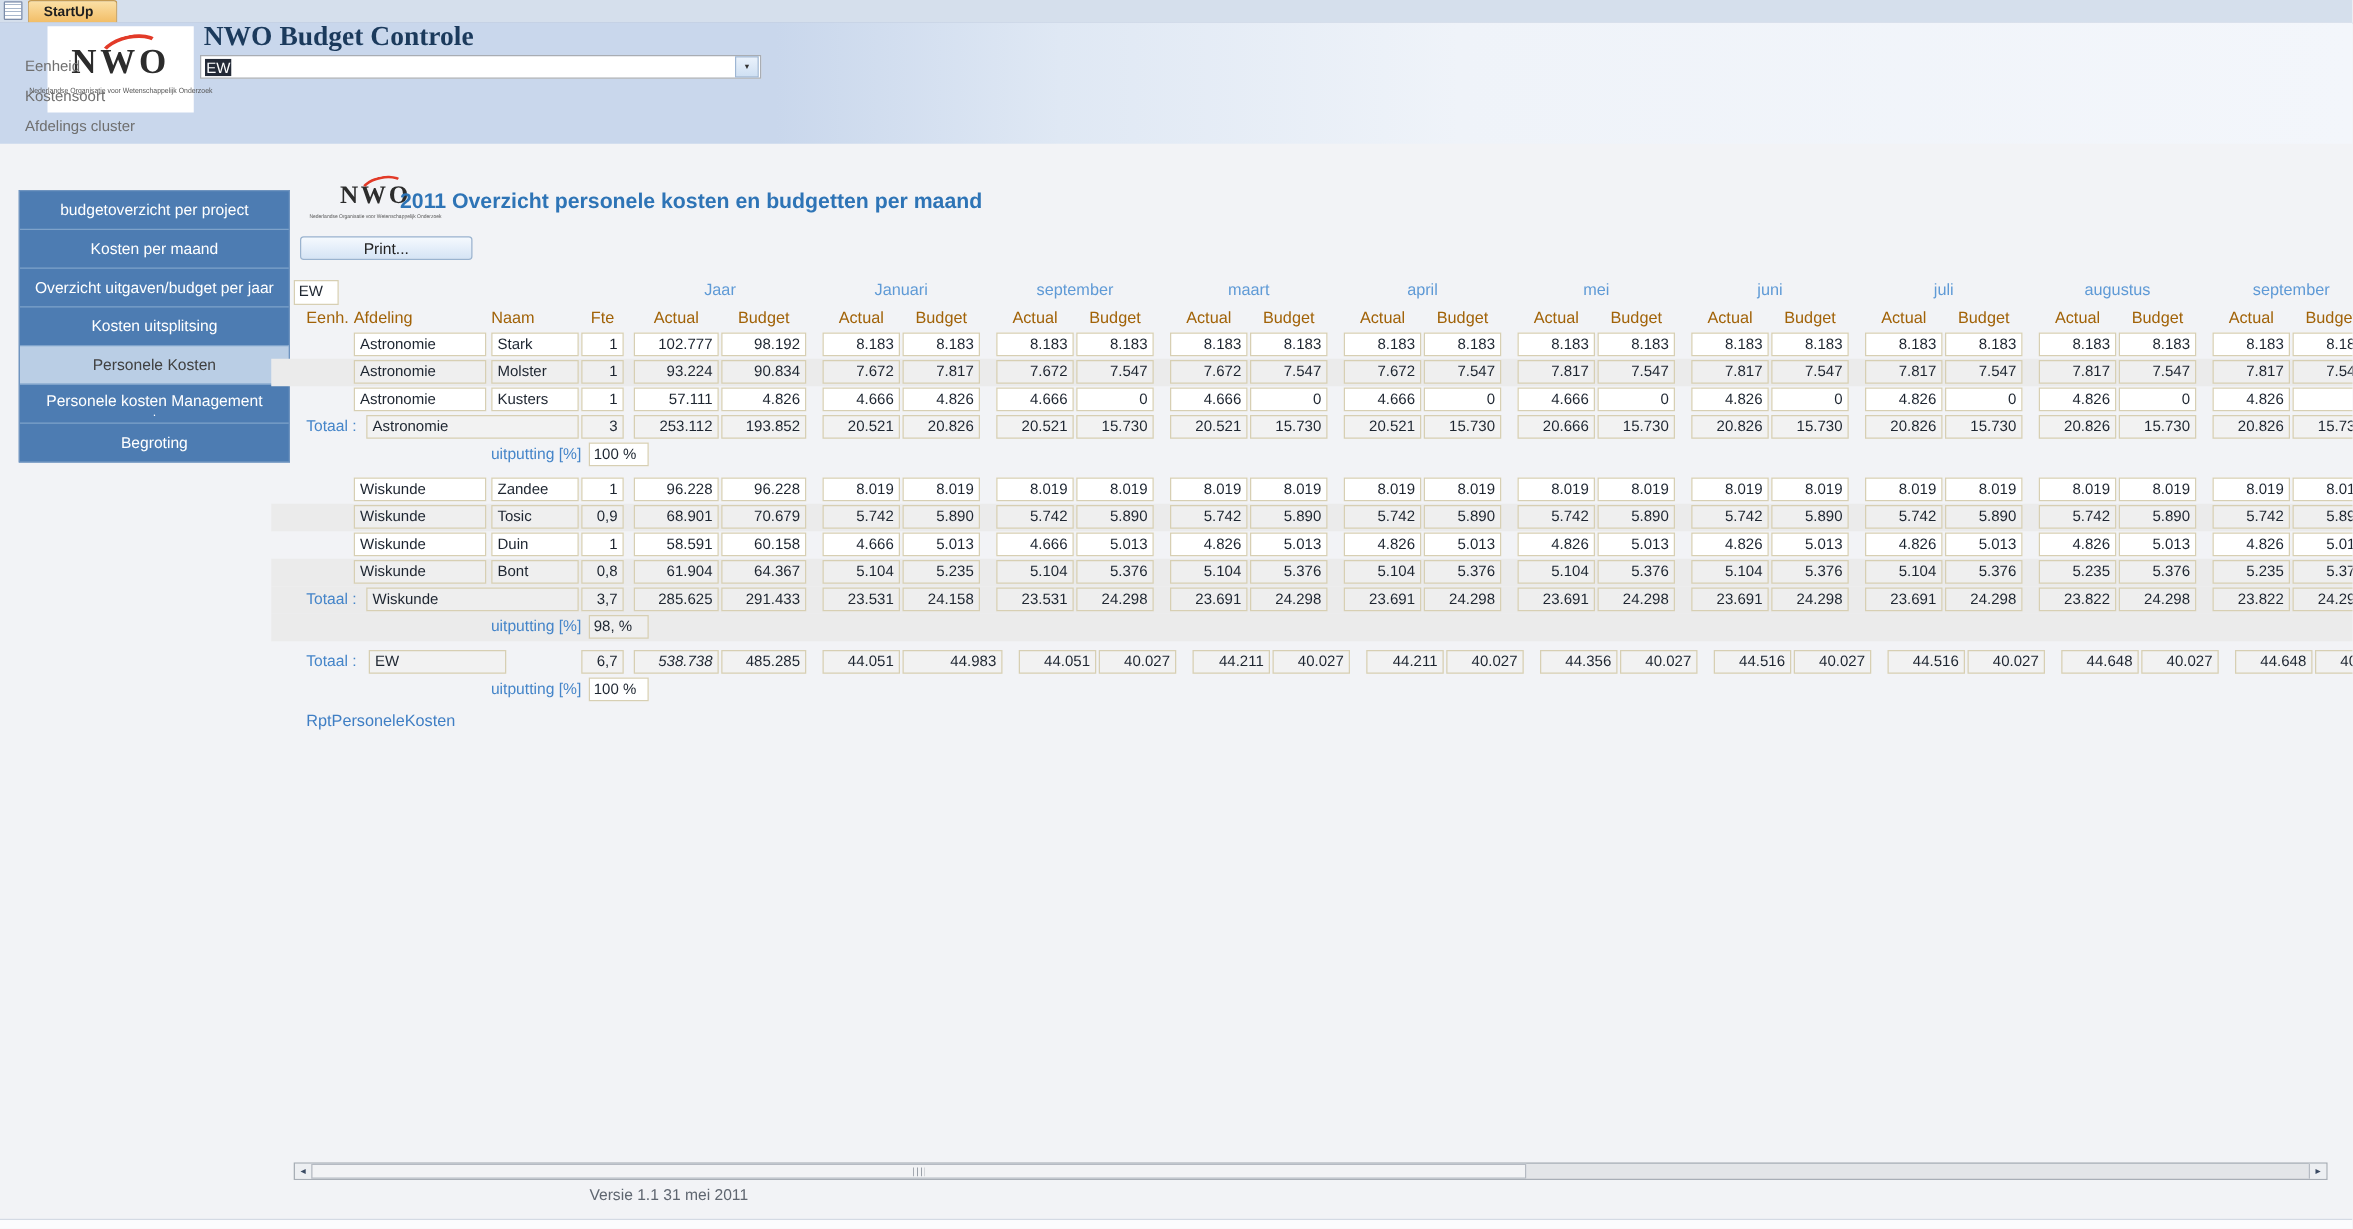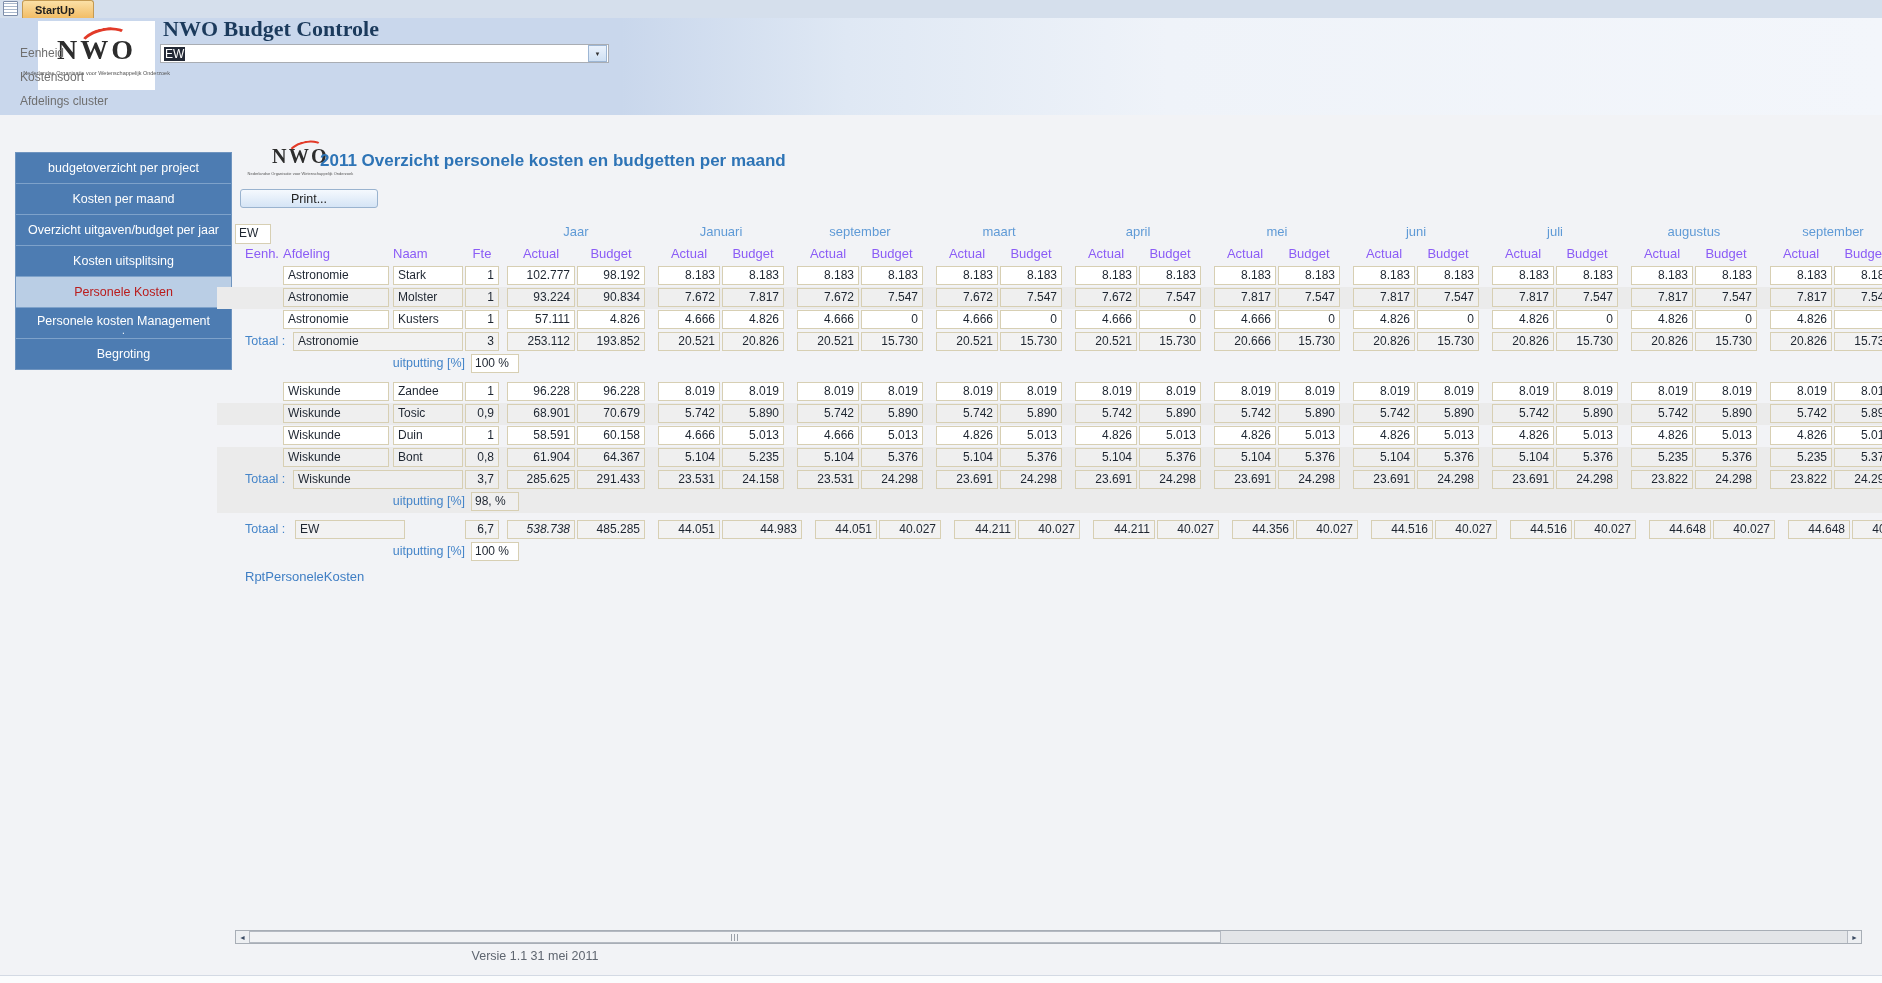--- a/index.html
+++ b/index.html
@@ -37,21 +37,21 @@
   .cbtn{width:17px;height:15px;margin:0 1px;background:linear-gradient(#eaf2fc,#cfe0f3);
         border:1px solid #9db6d4;display:flex;align-items:center;justify-content:center}
   .cbtn::after{content:"▼";font-size:6px;color:#333}
 
   
   .sidebar{position:absolute;left:15px;top:152px;width:217px;background:#4d7cb2;
            border:1px solid #6f94bf;box-sizing:border-box}
   .sb-item{min-height:22px;padding:4px 8px;color:#fff;font-size:12.5px;text-align:center;
            border-top:1px solid #7ea2ca;display:flex;flex-direction:column;justify-content:center;cursor:pointer}
   .sb-item:first-child{border-top:none}
-  .sb-item.active{background:#bacee5;color:#b91c1c}
+  .sb-item.active{background:#bacee5;color:#404040}
   .sb-sub{font-size:10px;line-height:5px}
 
   
   .small-logo{position:absolute;left:243px;top:146px;transform:scale(.72);transform-origin:top left;
               display:flex;flex-direction:column;align-items:center}
   .report-title{position:absolute;left:320px;top:151px;font-size:17px;font-weight:bold;color:#2e74b6}
   .print-btn{position:absolute;left:240px;top:189px;width:138px;height:19px;
              background:linear-gradient(#f5f9fe,#d5e4f5);border:1px solid #9ab3cf;border-radius:3px;
              font-size:12.5px;color:#222;font-family:"Liberation Sans",sans-serif;cursor:pointer;padding:0}
   .unit-box{position:absolute;left:235px;top:224px;width:31px;height:18px;background:#fff;
@@ -65,21 +65,21 @@
   .striped{background:#ebebeb}
   .box{box-sizing:border-box;height:19px;margin-top:1px;border:1px solid #d7cfb3;background:#fff;
        font-size:12px;line-height:16px;color:#1d2530;overflow:hidden;white-space:nowrap;flex:none}
   .striped .box{background:#efefef}
   .box.tot{background:#f2f2f2}
   .striped .box.tot{background:#eeeeee}
   .num{text-align:right;padding-right:4px}
   .txt{text-align:left;padding-left:4px}
   .sp{height:1px;flex:none}
   .mhead{font-size:13px;color:#5f9ad6;text-align:center;flex:none}
-  .chead{font-size:13px;color:#8b5cf6;line-height:20px;flex:none}
+  .chead{font-size:13px;color:#a16207;line-height:20px;flex:none}
   .left{text-align:left}.ctr{text-align:center}
   .blue{color:#4585c9;font-size:12.5px;line-height:21px;flex:none}
   .right{text-align:right}
   .uitbox{padding-left:3px}
   .vgap{height:6px}
   .rpt-link{color:#3f7ec4;font-size:13px;margin-top:6px;cursor:pointer;flex:none}
 
   
   .hscroll{position:absolute;left:235px;top:930px;width:1627px;height:14px;background:#e3e5e8;
            border:1px solid #a8aeb6;box-sizing:border-box}

